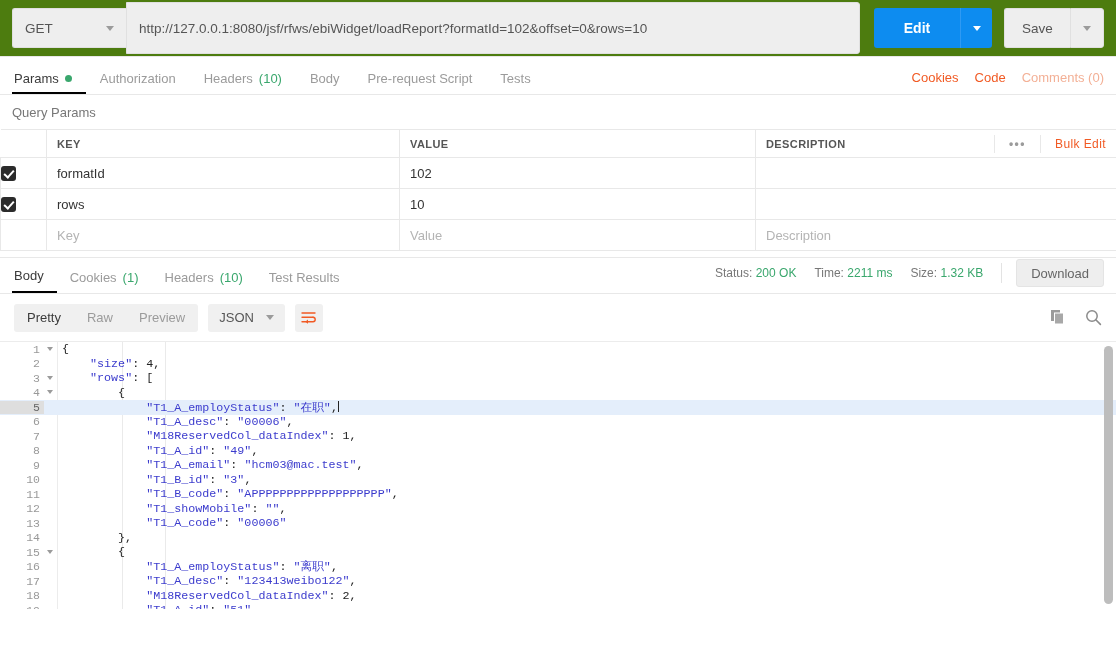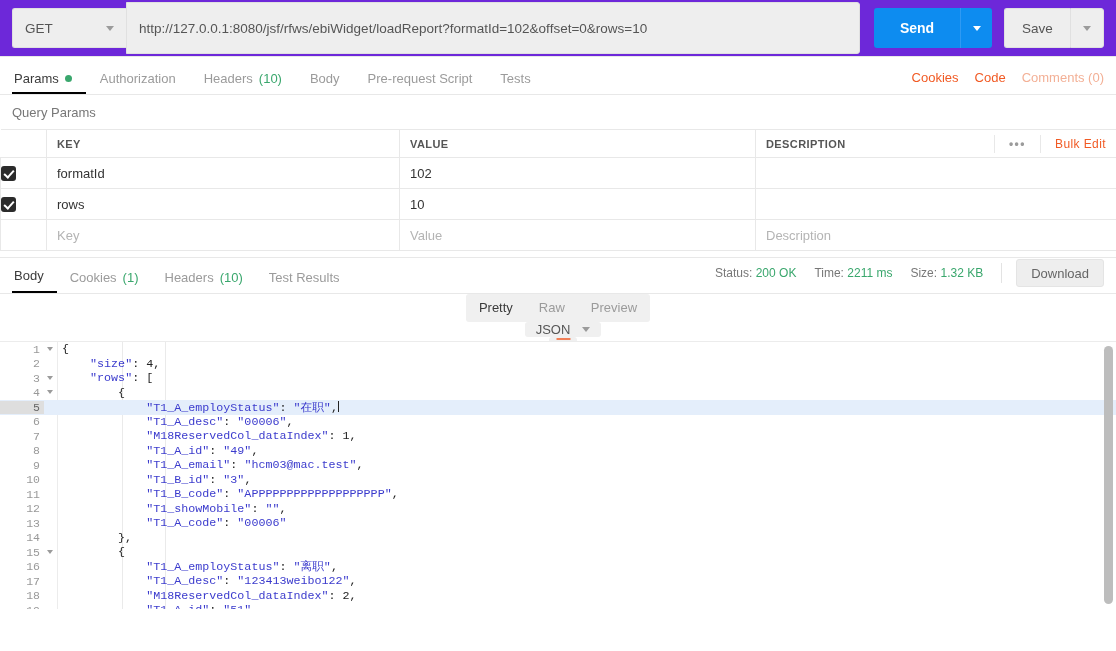--- a/index.html
+++ b/index.html
@@ -13,21 +13,21 @@
     overflow:hidden;
     position:relative;
   }
 
   
   .urlbar {
     height:57px;
     display:flex;
     align-items:center;
     padding:0 12px;
-    background:#6d28d9;
+    background:#4d7c0f;
     border-bottom:1px solid #e8e8e8;
   }
   .method-select {
     width:114px; height:40px;
     background:#eeeeee;
     border:1px solid #e0e0e0;
     border-right:none;
     border-radius:3px 0 0 3px;
     display:flex; align-items:center;
     padding:0 12px;
@@ -173,21 +173,21 @@
   .stat { font-size:12px; color:#777; margin-right:18px; }
   .stat b { color:#3aa76d; font-weight:normal; }
   .vdiv { width:1px;height:20px;background:#e3e3e3; margin:0 14px 0 0;}
   .download {
     background:#eeeeee; border:1px solid #e4e4e4; border-radius:3px;
     height:28px; padding:0 14px; color:#666; font-size:13px;
     display:flex;align-items:center; cursor:pointer; font-family:inherit;
   }
 
   .body-toolbar{
-    height:47px; display:flex; align-items:center; padding:0 14px;flex-direction:column;
+    height:47px; display:flex; align-items:center; padding:0 14px;
   }
   .seg {
     display:flex; background:#f0f0f0; border-radius:3px; height:28px;
     align-items:center;
   }
   .seg-item{ padding:0 13px; color:#9b9b9b; font-size:13px; line-height:28px; cursor:pointer;}
   .seg-item.active{ color:#3b3b3b; }
   .json-sel{
     margin-left:10px; background:#f0f0f0; border-radius:3px; height:28px;
     display:flex;align-items:center; gap:12px; padding:0 11px; cursor:pointer;
@@ -255,21 +255,21 @@
 
 <div class="urlbar">
   <div class="method-select">
     <span>GET</span>
     <span class="caret-down"></span>
   </div>
   <div class="url-input">
     <span>http://127.0.0.1:8080/jsf/rfws/ebiWidget/loadReport?formatId=102&amp;offset=0&amp;rows=10</span>
   </div>
   <div class="send-group">
-    <button class="send-btn">Send</button>
+    <button class="send-btn">Edit</button>
     <button class="send-caret-btn">
       <span class="caret-white"></span>
     </button>
   </div>
   <div class="save-group">
     <button class="save-btn">Save</button>
     <button class="save-caret-btn">
       <span class="caret-down"></span>
     </button>
   </div>

